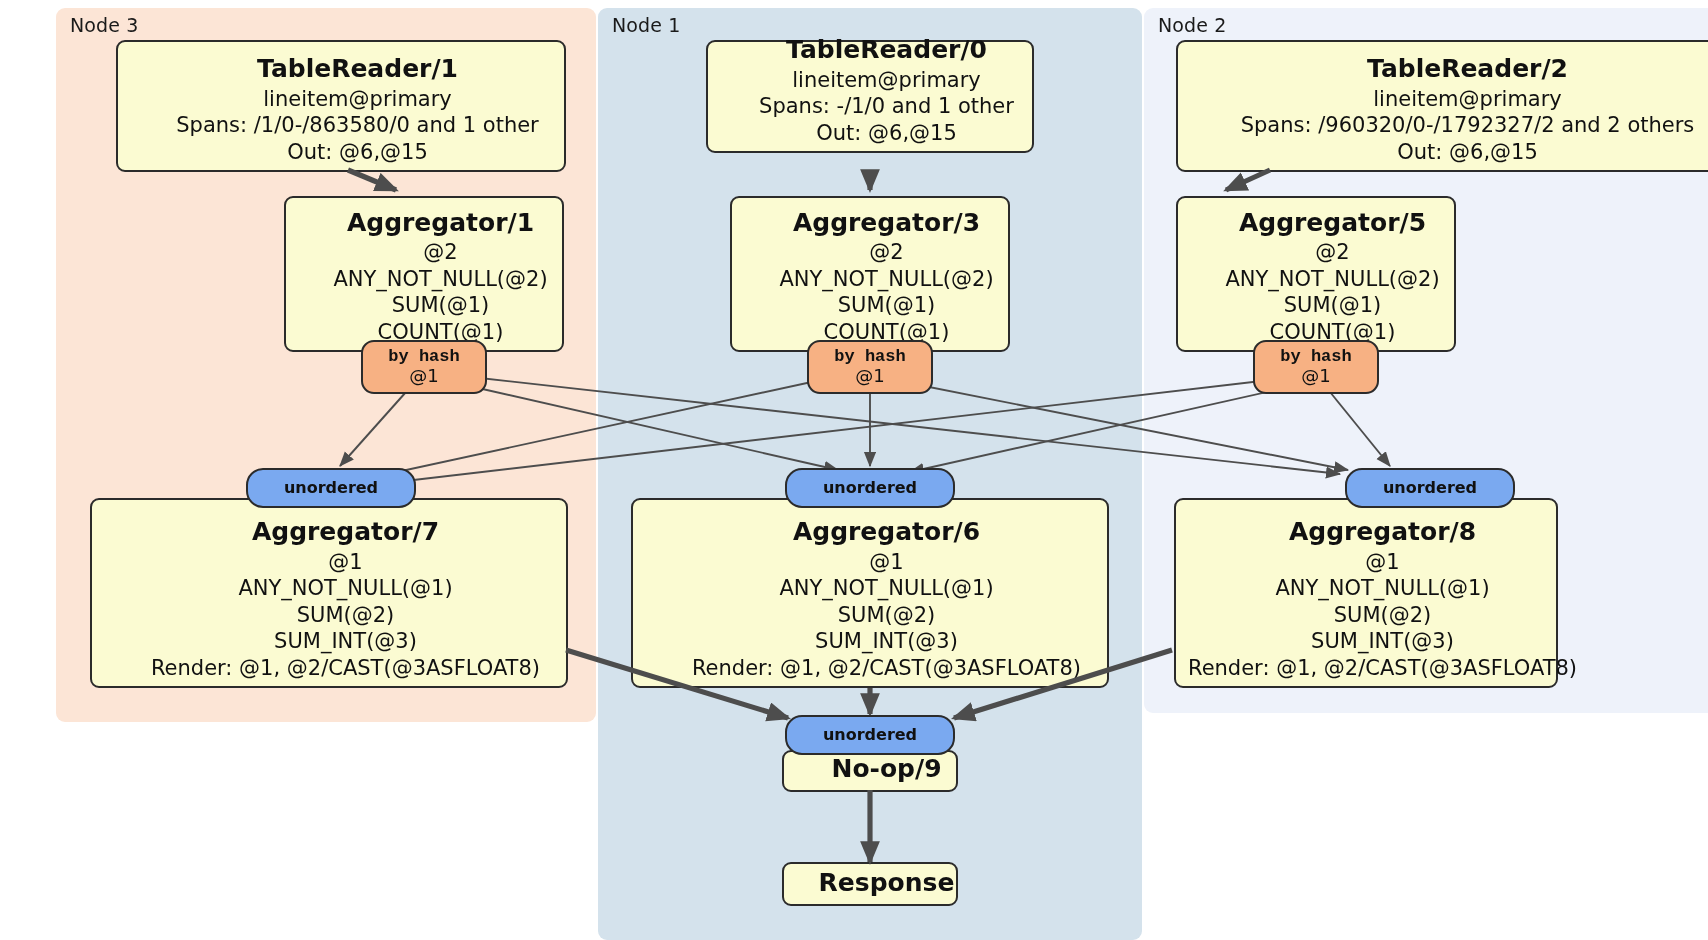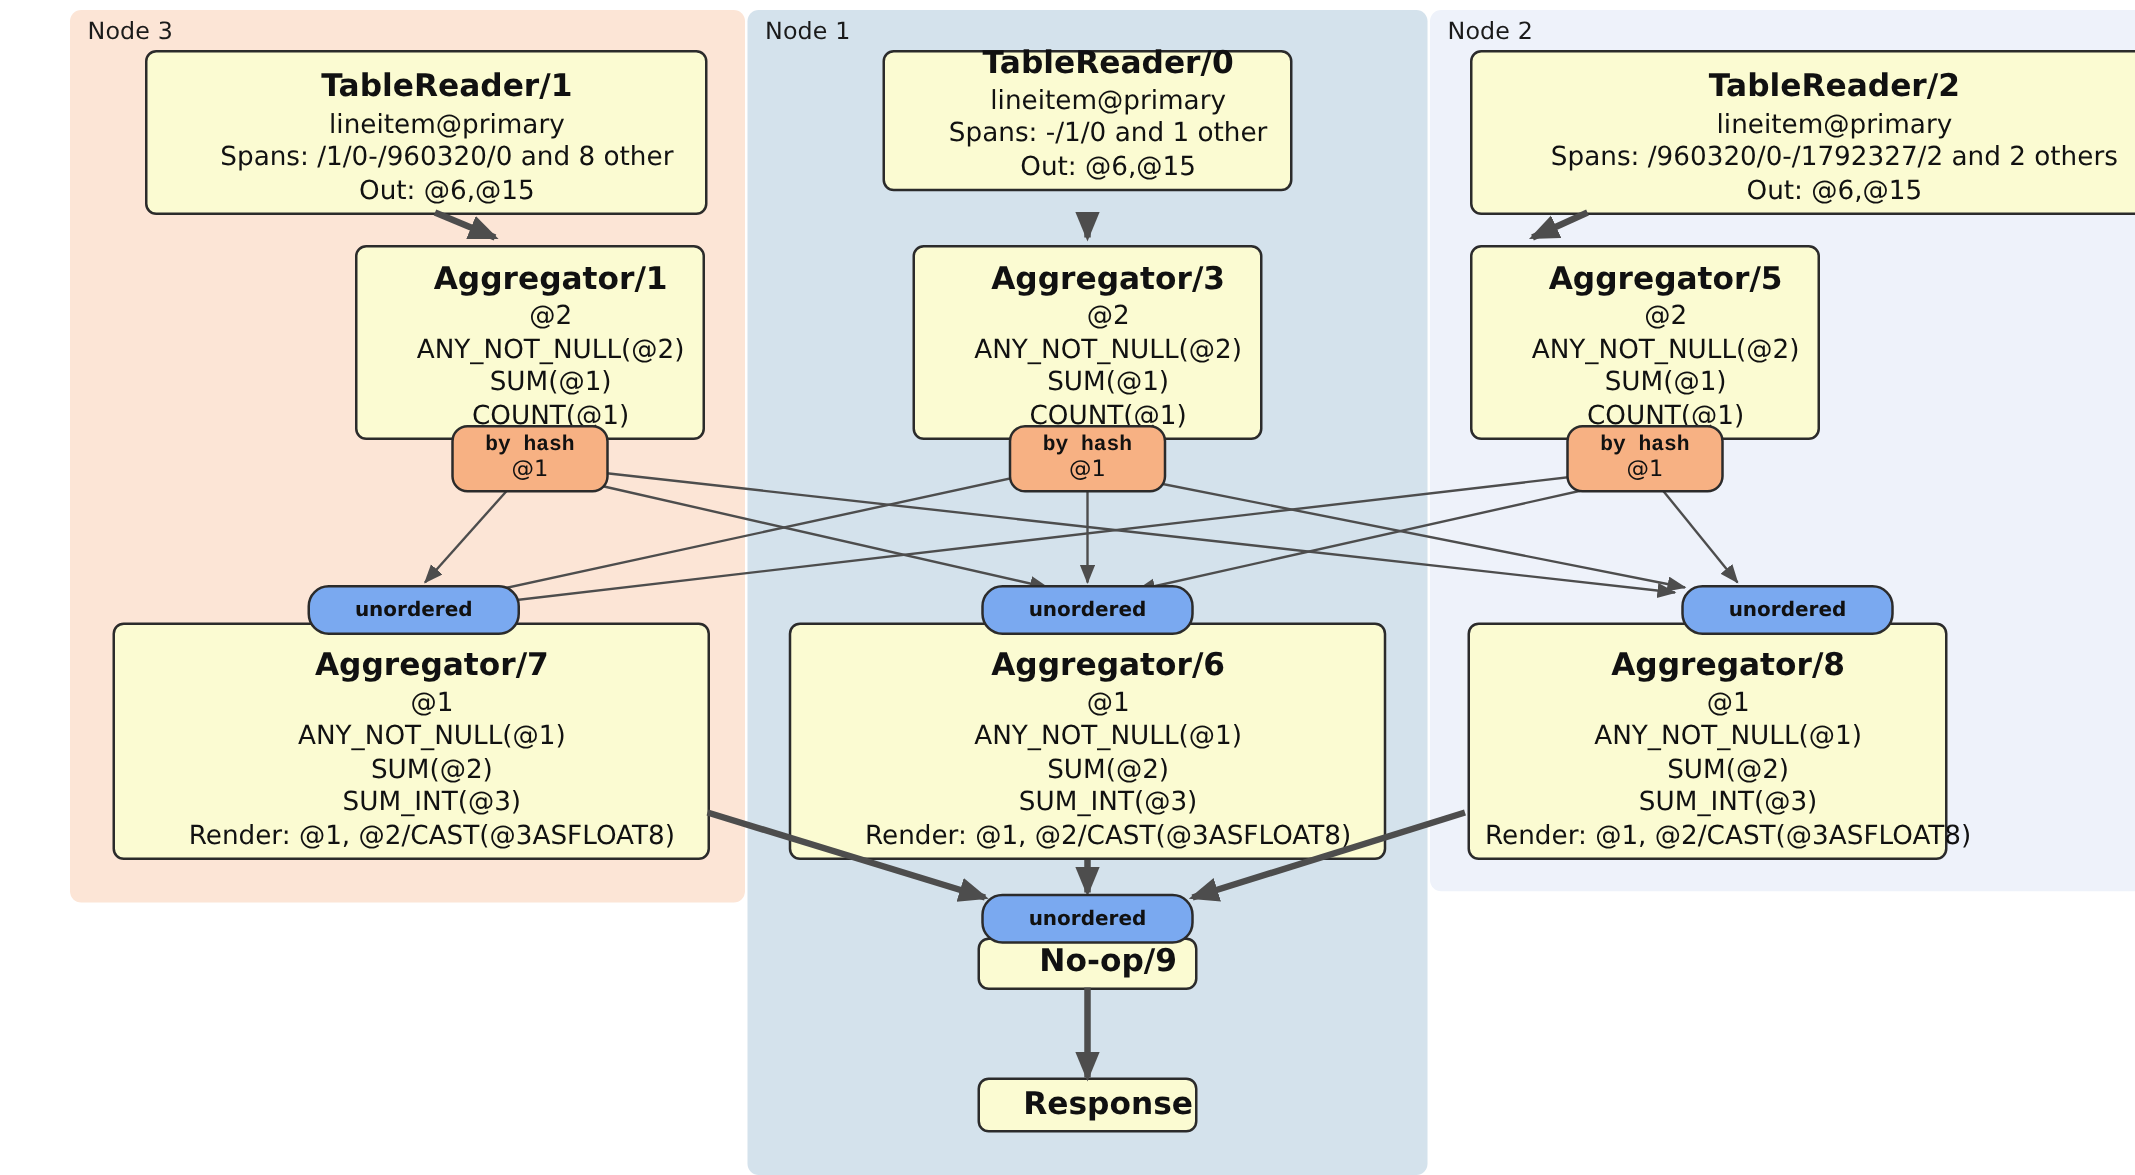--- a/index.html
+++ b/index.html
@@ -159,21 +159,21 @@
     <path class="thick-edge" d="M 518 650 L 740 718" marker-end="url(#arrowThick)"></path>
     <path class="thick-edge" d="M 822 688 L 822 714" marker-end="url(#arrowThick)"></path>
     <path class="thick-edge" d="M 1124 650 L 906 718" marker-end="url(#arrowThick)"></path>
 
     <path class="thick-edge" d="M 822 790 L 822 862" marker-end="url(#arrowThick)"></path>
   </svg>
 
   <div class="proc" style="left:68px; top:40px; width:450px; height:132px;">
     <div class="title">TableReader/1</div>
     <div class="line">lineitem@primary</div>
-    <div class="line">Spans: /1/0-/960320/0 and 8 other</div>
+    <div class="line">Spans: /1/0-/863580/0 and 1 other</div>
     <div class="line">Out: @6,@15</div>
   </div>
 
   <div class="proc" style="left:658px; top:40px; width:328px; height:113px;">
     <div class="title">TableReader/0</div>
     <div class="line">lineitem@primary</div>
     <div class="line">Spans: -/1/0 and 1 other</div>
     <div class="line">Out: @6,@15</div>
   </div>
 

